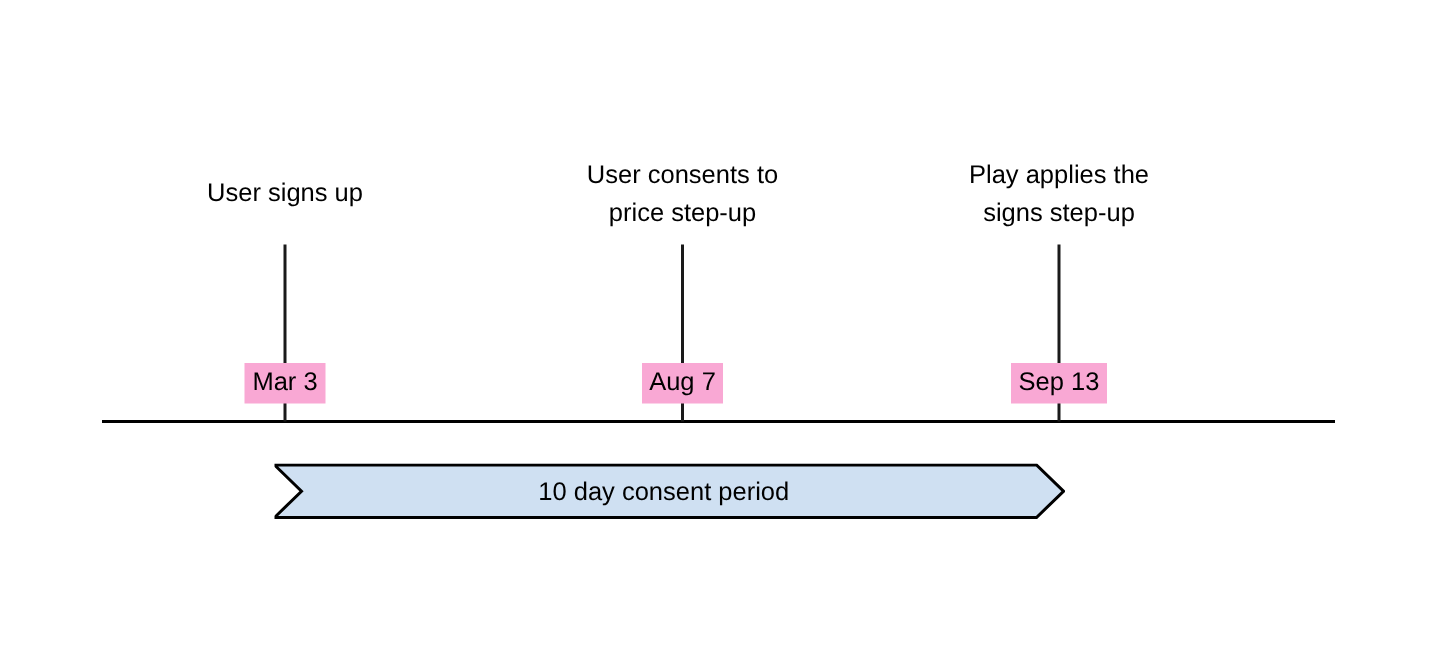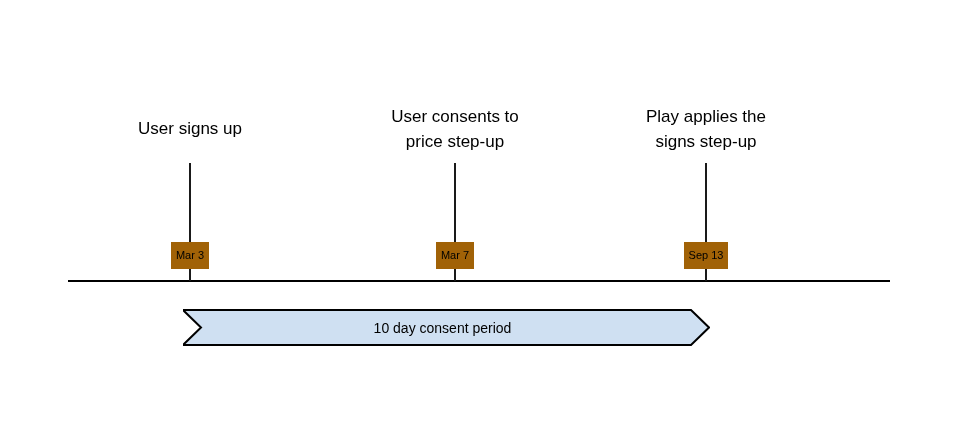--- a/index.html
+++ b/index.html
@@ -62,22 +62,22 @@
 
   .marker-date-wrap {
     position: absolute;
     top: 242px;
     left: -130px;
     width: 260px;
     text-align: center;
   }
   .marker-date {
     display: inline-block;
-    background: #a16207;
-    font-size: 11px;
+    background: #f9a8d4;
+    font-size: 17px;
     line-height: 24px;
     padding: 1px 5px 2px 5px;
     color: #000000;
   }
 
   
   .period-banner {
     position: absolute;
     left: 183px;
     top: 309px;
@@ -98,21 +98,21 @@
   }
   .period-banner-label {
     position: absolute;
     left: 183px;
     top: 309px;
     width: 527px;
     height: 37px;
     display: flex;
     align-items: center;
     justify-content: center;
-    font-size: 14px;
+    font-size: 17px;
     color: #000000;
     padding-right: 8px;
     box-sizing: border-box;
   }
 </style>
 </head>
 <body>
 
 <div id="timeline-canvas">
 
@@ -124,21 +124,21 @@
     <div class="marker-date-wrap">
       <span class="marker-date">Mar 3</span>
     </div>
   </div>
 
   <div class="event-marker" style="left:455px;">
     <div class="marker-tick"></div>
     <div class="marker-caption two-line">User consents to
 price step-up</div>
     <div class="marker-date-wrap">
-      <span class="marker-date">Mar 7</span>
+      <span class="marker-date">Aug 7</span>
     </div>
   </div>
 
   <div class="event-marker" style="left:706px;">
     <div class="marker-tick"></div>
     <div class="marker-caption two-line">Play applies the
 signs step-up</div>
     <div class="marker-date-wrap">
       <span class="marker-date">Sep 13</span>
     </div>

